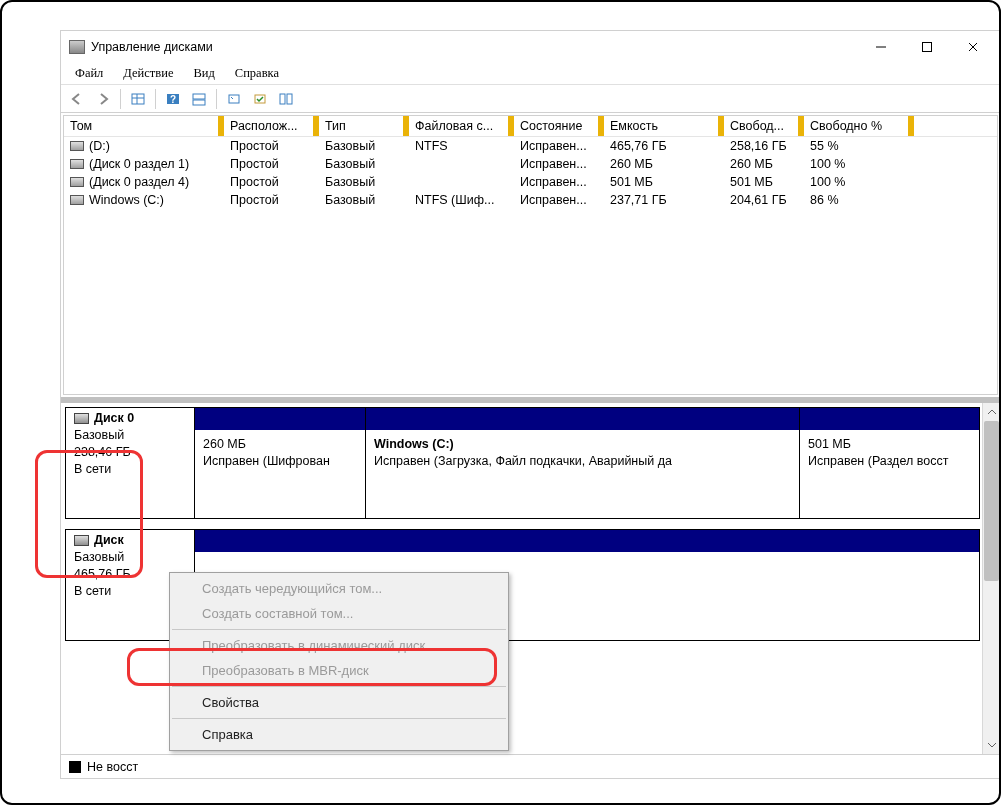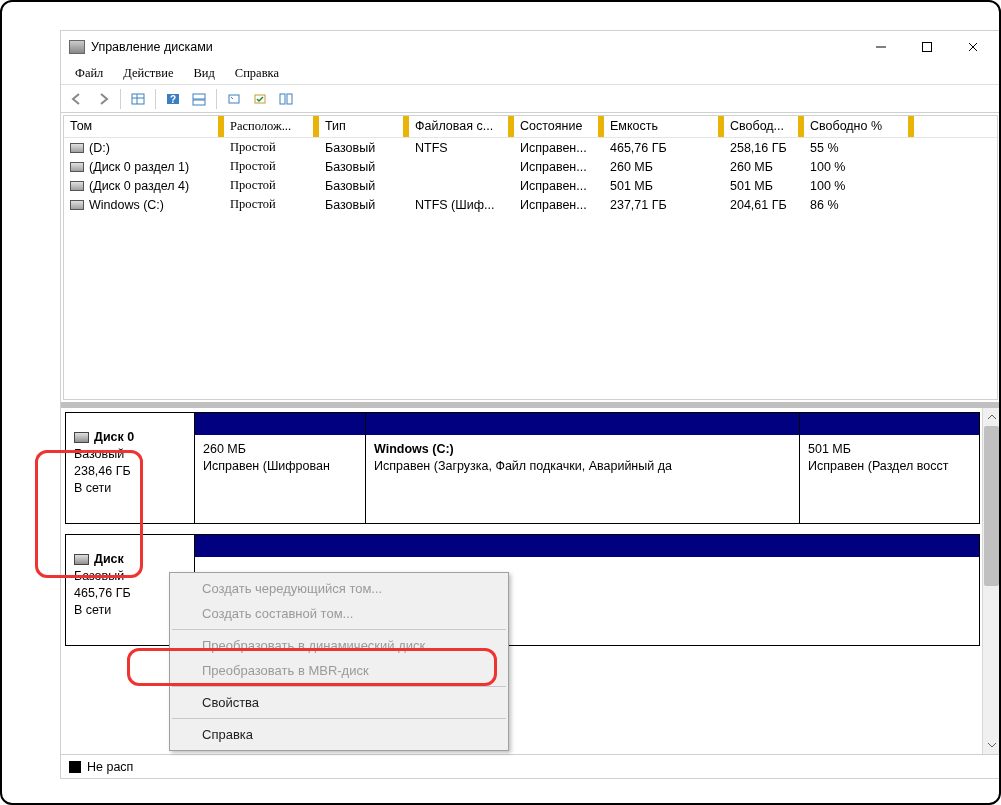--- a/index.html
+++ b/index.html
@@ -109,21 +109,21 @@
   }
   .volicon {
     width: 14px; height: 10px;
     background: linear-gradient(#e0e0e0,#a0a0a0);
     border: 1px solid #555;
     margin-right: 5px;
     flex-shrink: 0;
   }
   
   .c0 { width: 160px; }
-  .c1 { width: 95px; font-family: Liberation Serif, serif; }
+  .c1 { width: 95px; }
   .c2 { width: 90px; }
   .c3 { width: 105px; }
   .c4 { width: 90px; }
   .c5 { width: 120px; }
   .c6 { width: 80px; }
   .c7 { width: 110px; }
   
   .volumes-fill { height: 185px; }
   
   .diskarea {
@@ -139,21 +139,21 @@
   }
   .disk {
     display: flex;
     height: 112px;
     margin-bottom: 10px;
     position: relative;
   }
   .diskinfo {
     width: 130px;
     border: 1px solid #000;
-    padding: 16px 8px;
+    padding: 2px 8px;
     background: #fff;
     font-size: 12.5px;
     line-height: 1.35;
     position: relative;
   }
   .diskinfo .dtitle { font-weight: bold; display: flex; align-items: center; }
   .diskinfo .dicon {
     width: 15px; height: 11px;
     background: linear-gradient(#e0e0e0,#909090);
     border: 1px solid #444;
@@ -469,21 +469,21 @@
       <div class="arrow">
         <svg width="10" height="6">
             <path d="M1 1 L5 5 L9 1" fill="none" stroke="#606060"></path>
           </svg>
       </div>
     </div>
   </div>
 
   <div class="legend">
     <div class="sw"></div>
-    <span>Не расп</span>
+    <span>Не восст</span>
   </div>
 
   <div class="ctxmenu" style="left:108px; top:541px;">
     <div class="citem disabled">Создать чередующийся том...</div>
     <div class="citem disabled">Создать составной том...</div>
     <div class="csep"></div>
     <div class="citem disabled">Преобразовать в динамический диск...</div>
     <div class="citem disabled">Преобразовать в MBR-диск</div>
     <div class="csep"></div>
     <div class="citem">Свойства</div>

